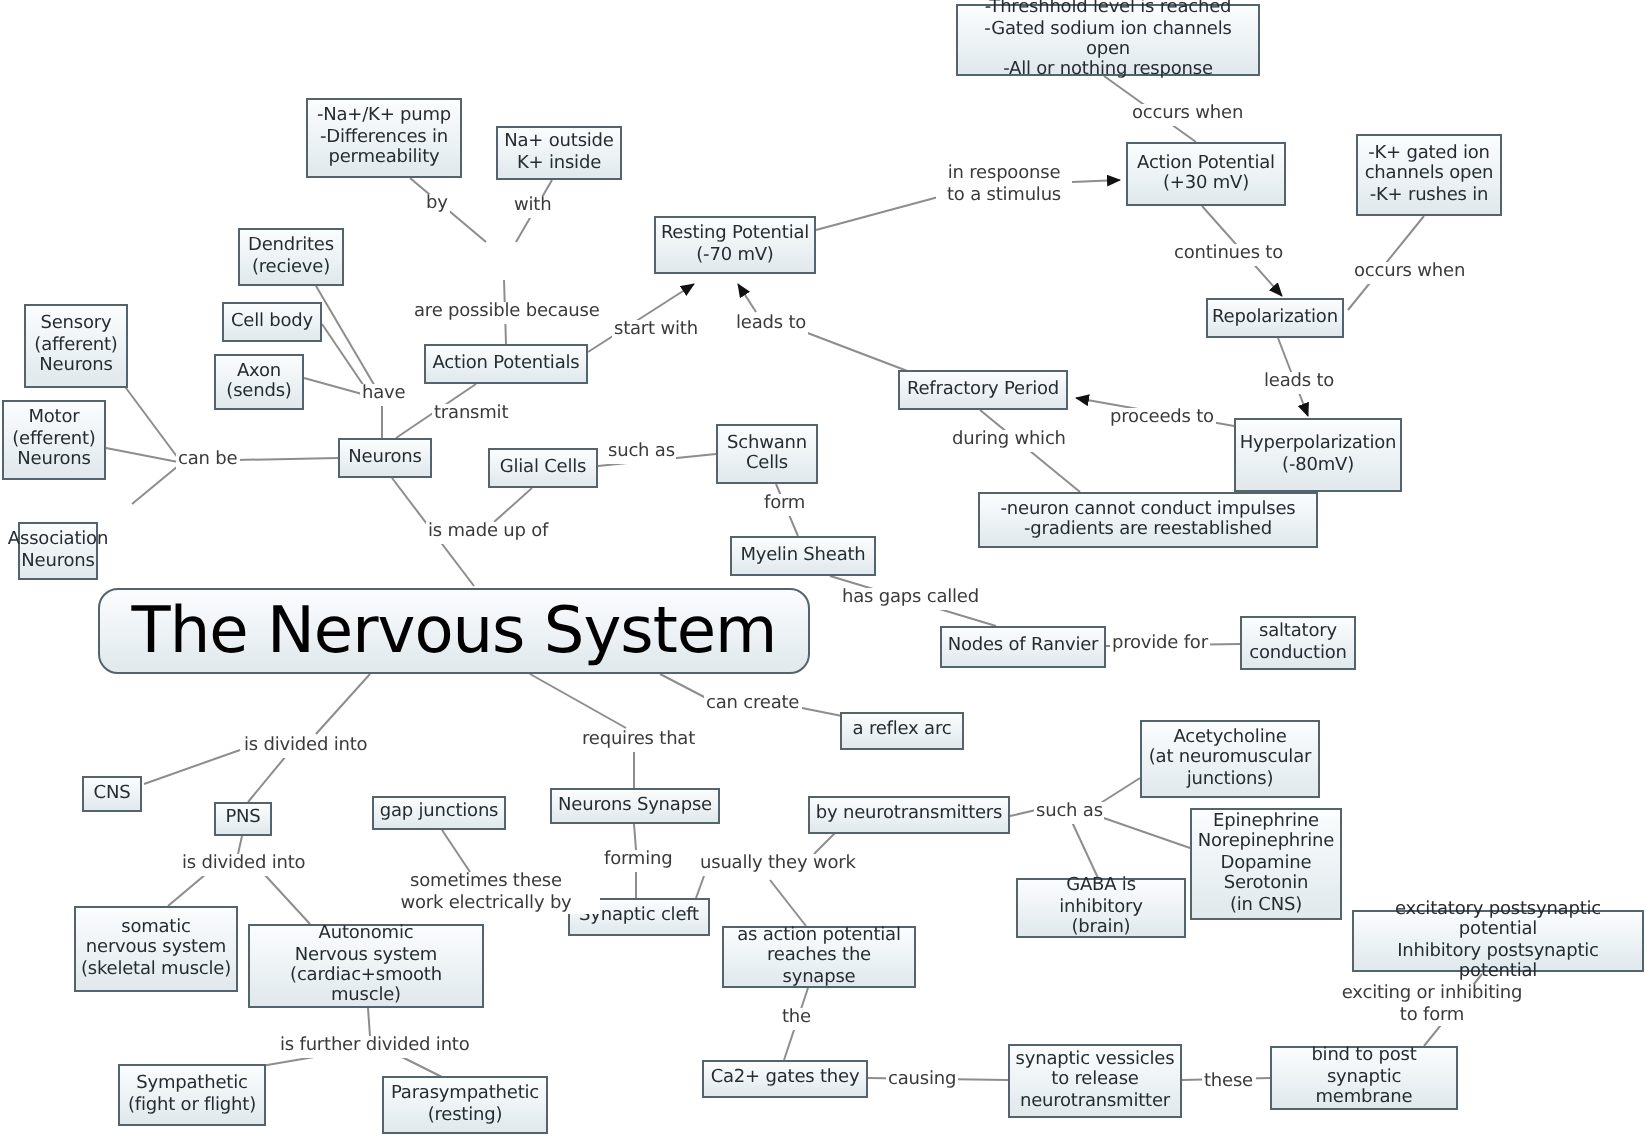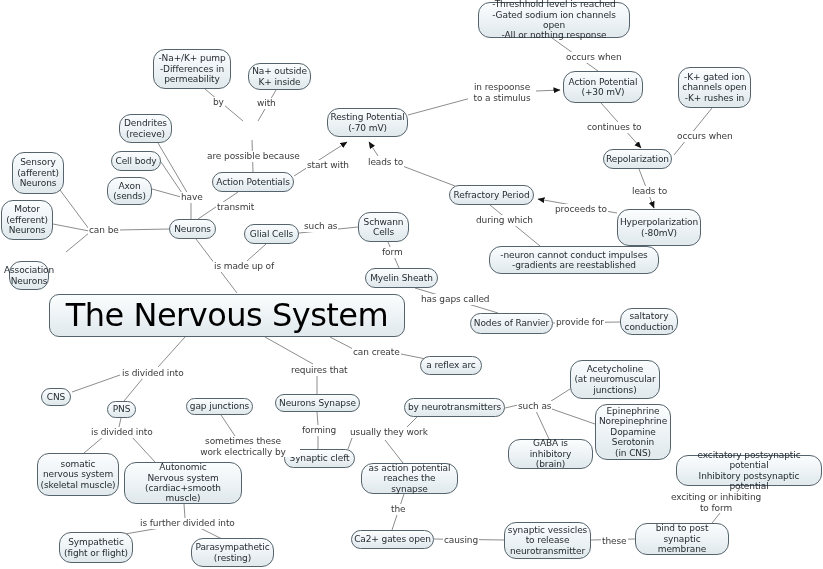--- a/index.html
+++ b/index.html
@@ -7,21 +7,21 @@
     position:relative; width:823px; height:569px; background:#ffffff;
     font-family:"DejaVu Sans", "Liberation Sans", sans-serif; overflow:hidden;
   }
   svg.wires { position:absolute; left:0; top:0; width:823px; height:569px; }
   svg.wires line { stroke:#8d8d8d; stroke-width:1; }
   .node {
     position:absolute; display:flex; align-items:center; justify-content:center;
     text-align:center; white-space:pre-line; font-size:9px; line-height:1.16;
     letter-spacing:-0.1px; color:#252c31;
     background:linear-gradient(180deg,#fbfdfe 0%,#e2eaee 92%);
-    border:1.2px solid #55646c; border-radius:12px;
+    border:1.2px solid #55646c; border-radius:0;
     padding:1px 2px; box-sizing:border-box;
   }
   .node.big { font-size:32px; letter-spacing:-0.5px; color:#000; border-radius:10px; border-width:1.5px; }
   .llabel {
     position:absolute; font-size:9px; line-height:1.18; letter-spacing:-0.1px;
     color:#3a3a3a; background:#ffffff; padding:0 1px;
     white-space:pre-line; text-align:center;
   }
 </style>
 </head>
@@ -160,21 +160,21 @@
 (skeletal muscle)</div>
   <div class="node" style="left:124px;top:462px;width:118px;height:42px">Autonomic
 Nervous system
 (cardiac+smooth muscle)</div>
   <div class="node" style="left:361px;top:463px;width:97px;height:31px">as action potential
 reaches the synapse</div>
   <div class="node" style="left:191px;top:538px;width:83px;height:29px">Parasympathetic
 (resting)</div>
   <div class="node" style="left:59px;top:532px;width:74px;height:31px">Sympathetic
 (fight or flight)</div>
-  <div class="node" style="left:351px;top:530px;width:83px;height:19px">Ca2+ gates open</div>
+  <div class="node" style="left:351px;top:530px;width:83px;height:19px">Ca2+ gates they</div>
   <div class="node" style="left:504px;top:522px;width:87px;height:37px">synaptic vessicles
 to release
 neurotransmitter</div>
   <div class="node" style="left:635px;top:523px;width:94px;height:32px">bind to post
 synaptic membrane</div>
   <div class="node" style="left:676px;top:455px;width:146px;height:31px">excitatory postsynaptic potential
 Inhibitory postsynaptic potential</div>
 
   <span class="llabel" style="left:565px;top:52px">occurs when</span>
   <span class="llabel" style="left:212px;top:97px">by</span>

